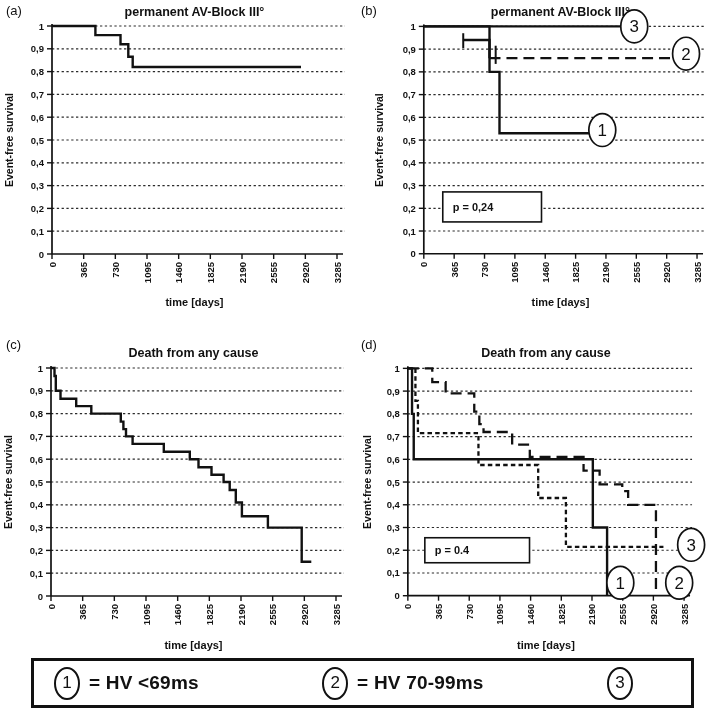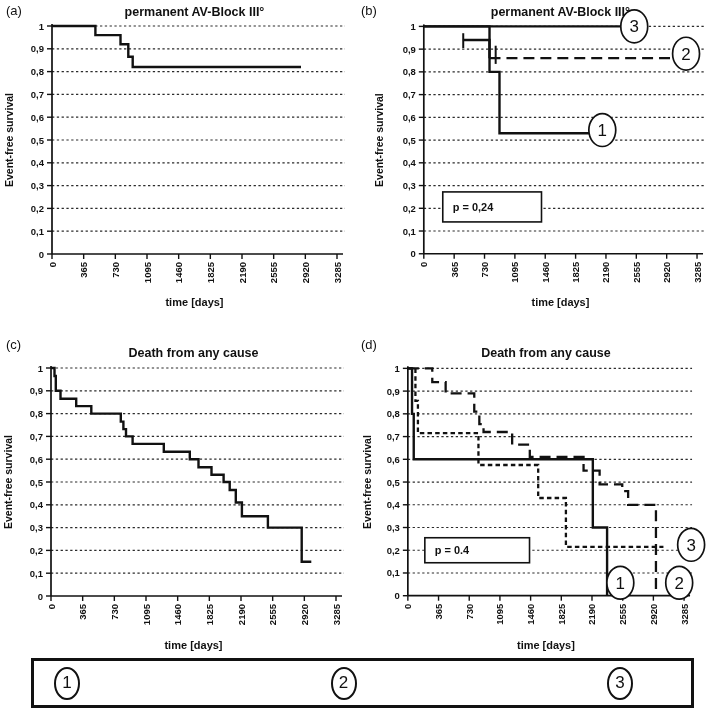--- a/index.html
+++ b/index.html
@@ -305,25 +305,27 @@
         <ellipse cx="337.08310502283103" cy="209.928" rx="13.5" ry="16.5" fill="#fff" stroke="#111111" stroke-width="1.7"></ellipse>
         <text x="337.08310502283103" y="215.928" font-size="17" text-anchor="middle" fill="#111111">3</text>
       </svg>
     </div>
 
   <div class="legend-box">
     <div class="legend-item">
       <span class="legend-ellipse">
           <span>1</span>
         </span>
+      <span class="legend-text">= HV &lt;69ms</span>
     </div>
     <div class="legend-item">
       <span class="legend-ellipse">
           <span>2</span>
         </span>
+      <span class="legend-text">= HV 70-99ms</span>
     </div>
     <div class="legend-item">
       <span class="legend-ellipse">
           <span>3</span>
         </span>
     </div>
   </div>
 </div>
 
 </body></html>

